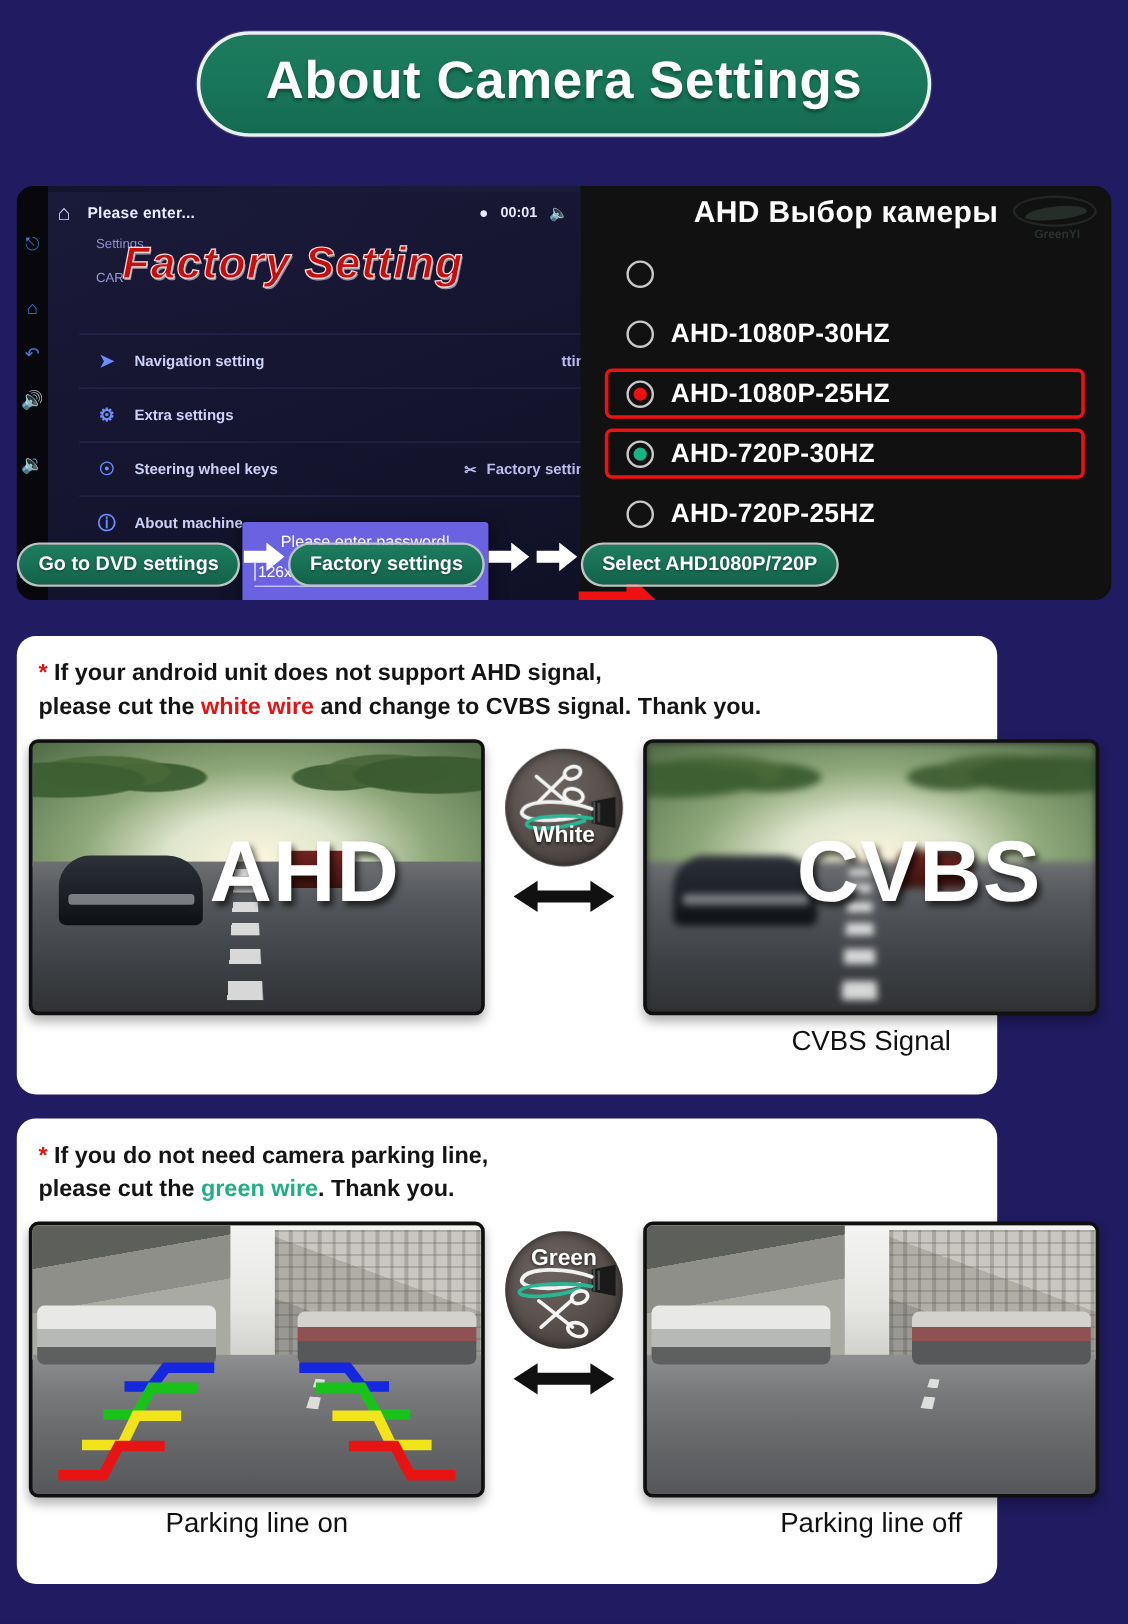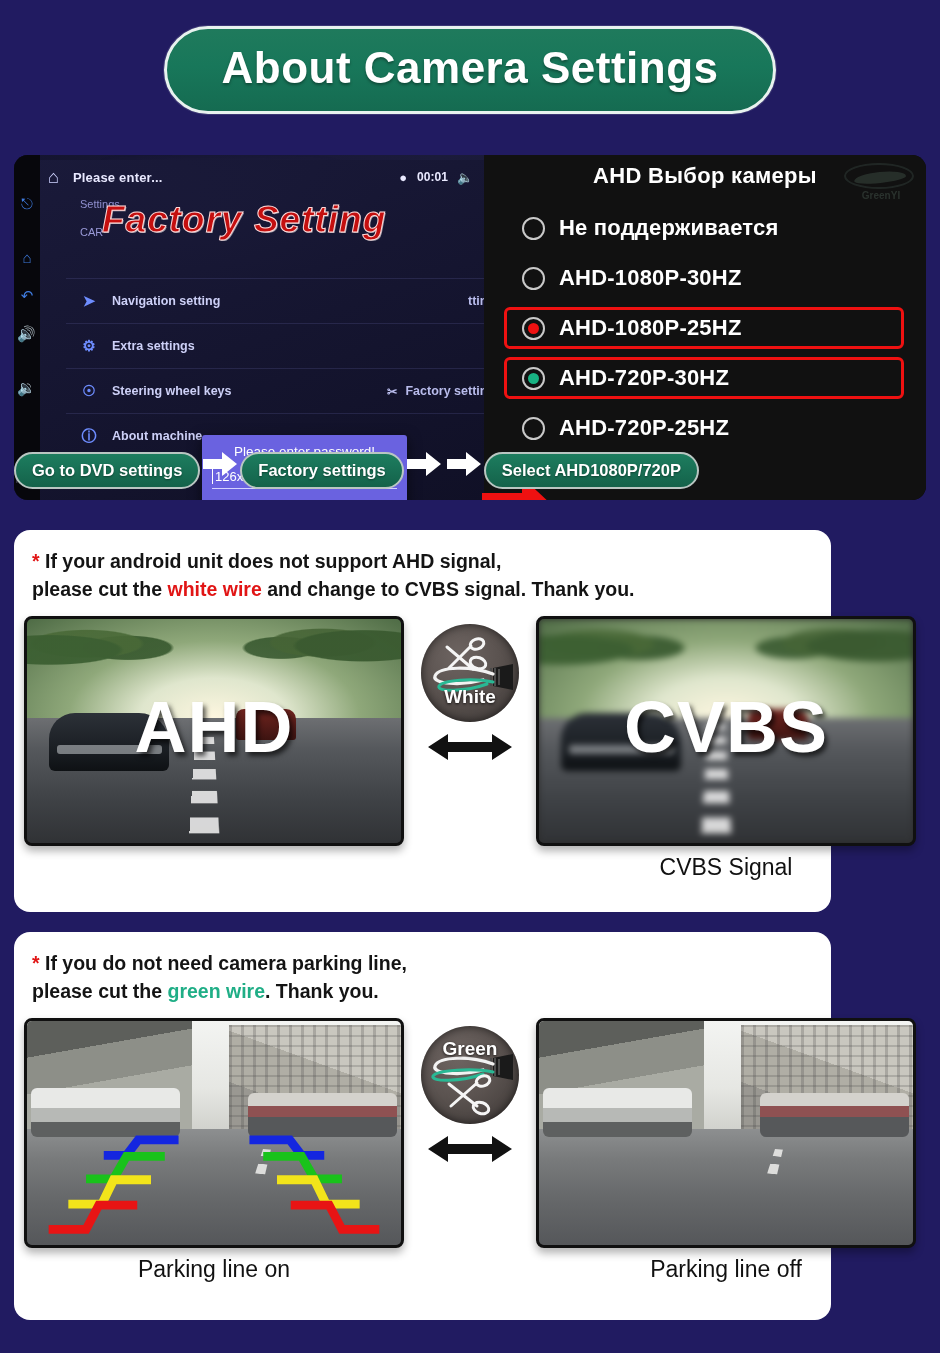--- a/index.html
+++ b/index.html
@@ -114,21 +114,21 @@
     position:absolute; left:468px; top:318px; width:70px; height:64px; z-index:9;
   }
 
   
   .ahd {
     position:absolute; left:470px; top:0; width:442px; height:345px;
     background:#111111;
   }
   .ahd-head {
     position:absolute; left:0; top:8px; width:100%; text-align:center;
-    color:#ffffff; font-size:22px; font-weight:bold; letter-spacing:.3px;
+    color:#ffffff; font-size:25px; font-weight:bold; letter-spacing:.3px;
   }
   .greenyi {
     position:absolute; right:8px; top:8px; width:74px; text-align:center; opacity:.55;
   }
   .greenyi-ell {
     width:70px; height:26px; border:2px solid #2f3a36; border-radius:50%;
     position:relative; overflow:hidden;
   }
   .greenyi-ell::after{
     content:""; position:absolute; left:8px; top:7px; width:52px; height:11px;
@@ -184,20 +184,21 @@
   .green-wire { color:#1fae86; }
 
   .pair {
     position:absolute; left:0; top:84px; width:912px; height:252px;
   }
   .shot {
     position:absolute; width:380px; height:230px;
     border:3px solid #101010; border-radius:8px;
     overflow:hidden; background:#2b2b2b;
     box-shadow:0 5px 9px rgba(0,0,0,.30);
+    padding-left:40px;
   }
   .shot.left { left:10px; top:2px; }
   .shot.right { left:522px; top:2px; }
   .cap {
     position:absolute; top:240px; width:380px; text-align:center;
     font-size:23px; color:#111; font-weight:400;
   }
   .cap.left { left:10px; }
   .cap.right { left:522px; }
 
@@ -367,21 +368,20 @@
     <div class="greenyi">
       <div class="greenyi-ell"></div>
       <div class="greenyi-txt">GreenYI</div>
     </div>
 
     <div class="ahd-list">
       <div class="ahd-item">
         <span class="radio">
             <span class="dot" style="background:transparent"></span>
           </span>
-        <span class="ahd-label">Не поддерживается</span>
       </div>
       <div class="ahd-item">
         <span class="radio">
             <span class="dot" style="background:transparent"></span>
           </span>
         <span class="ahd-label">AHD-1080P-30HZ</span>
       </div>
       <div class="ahd-item boxed">
         <span class="radio">
             <span class="dot" style="background:#ef1111"></span>

